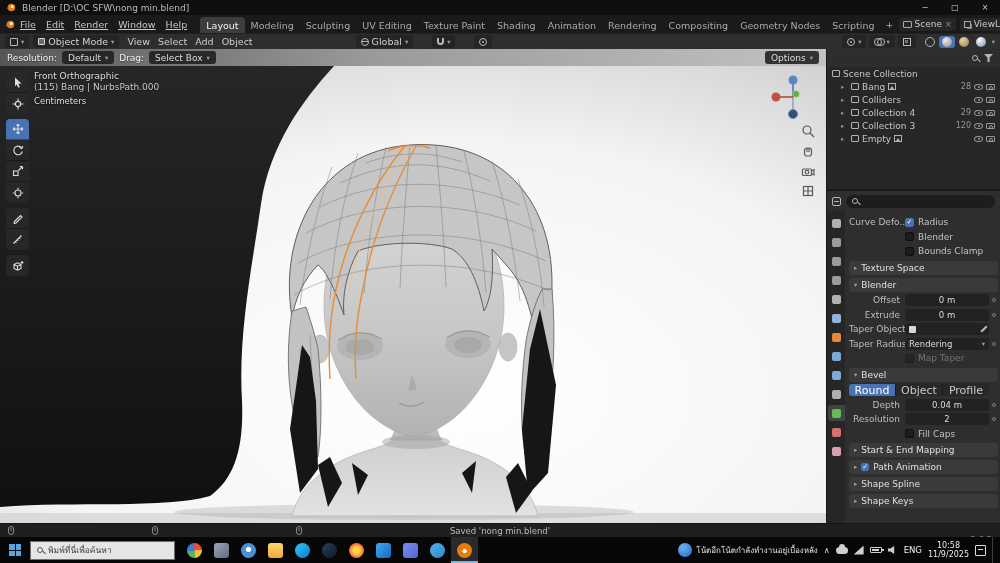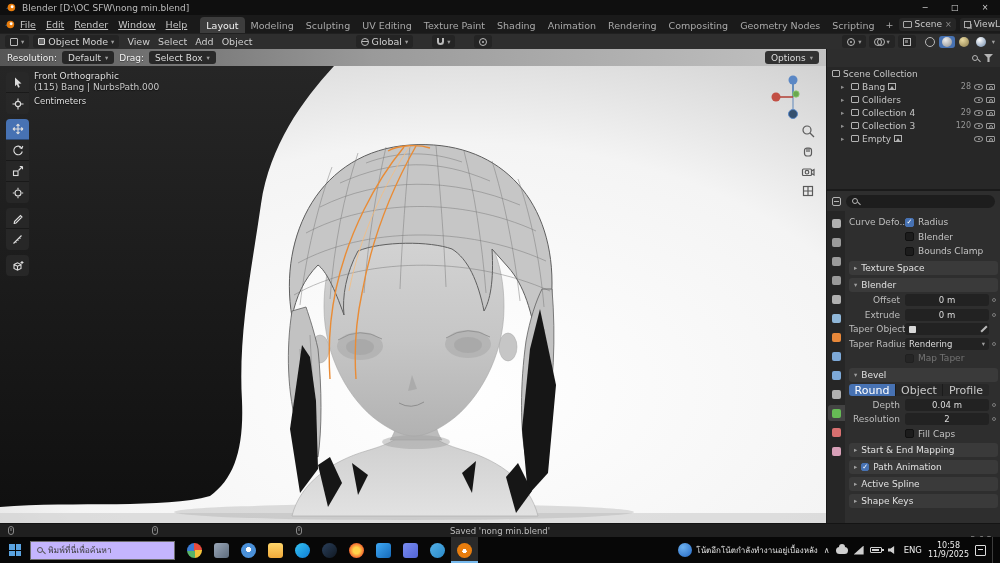--- a/index.html
+++ b/index.html
@@ -180,21 +180,21 @@
                  background:#8a8a8a; transform:translateX(-50%); }
   .sb-msg { position:absolute; left:50%; transform:translateX(-50%); color:#bcbcbc; white-space:nowrap; }
   .sb-version { margin-left:auto; color:#8a8a8a;margin-top:18px; }
 
   
   .taskbar { position:absolute; top:537px; left:0; width:1000px; height:26px;
              background:#070707; display:flex; align-items:center; }
   .tb-start { width:30px; height:26px; display:flex; align-items:center; justify-content:center; }
   .win-flag { width:12px; height:12px; display:grid; grid-template-columns:1fr 1fr; gap:1px; }
   .win-flag i { background:#5aa3e0; }
-  .tb-search { width:145px; height:19px; background:#c4b5fd; border:1px solid #6e6e6e;
+  .tb-search { width:145px; height:19px; background:#e5e5e5; border:1px solid #6e6e6e;
                display:flex; align-items:center; gap:5px; padding:0 6px; font-size:8.5px;
                color:#3c3c3c; white-space:nowrap; overflow:hidden; }
   .mag.dark { border-color:#555; } .mag.dark::after { background:#555; }
   .tb-apps { display:flex; height:26px; margin-left:6px; }
   .tb-app { width:27px; height:26px; display:flex; align-items:center; justify-content:center; }
   .tb-app.active { background:rgba(255,255,255,.14); box-shadow:inset 0 -2px 0 #76b9ed; }
   .tb-glyph { width:15px; height:15px; }
   .tb-glyph.circle { border-radius:50%; }
   .tb-glyph.square { border-radius:3px; }
   .tb-tray { margin-left:auto; display:flex; align-items:center; gap:6px; padding-right:3px; }
@@ -769,21 +769,21 @@
                   <span>Start &amp; End Mapping</span>
                 </div>
                 <div class="psection">
                   <span class="arrow">▸</span>
                   <span class="pcheck on">✓</span>
                   <span>Path Animation</span>
                 </div>
                 <div class="psection">
                   <span class="arrow">▸</span>
 
-                  <span>Active Spline</span>
+                  <span>Shape Spline</span>
                 </div>
                 <div class="psection">
                   <span class="arrow">▸</span>
 
                   <span>Shape Keys</span>
                 </div>
               </div>
 
           </div>
         </div>

